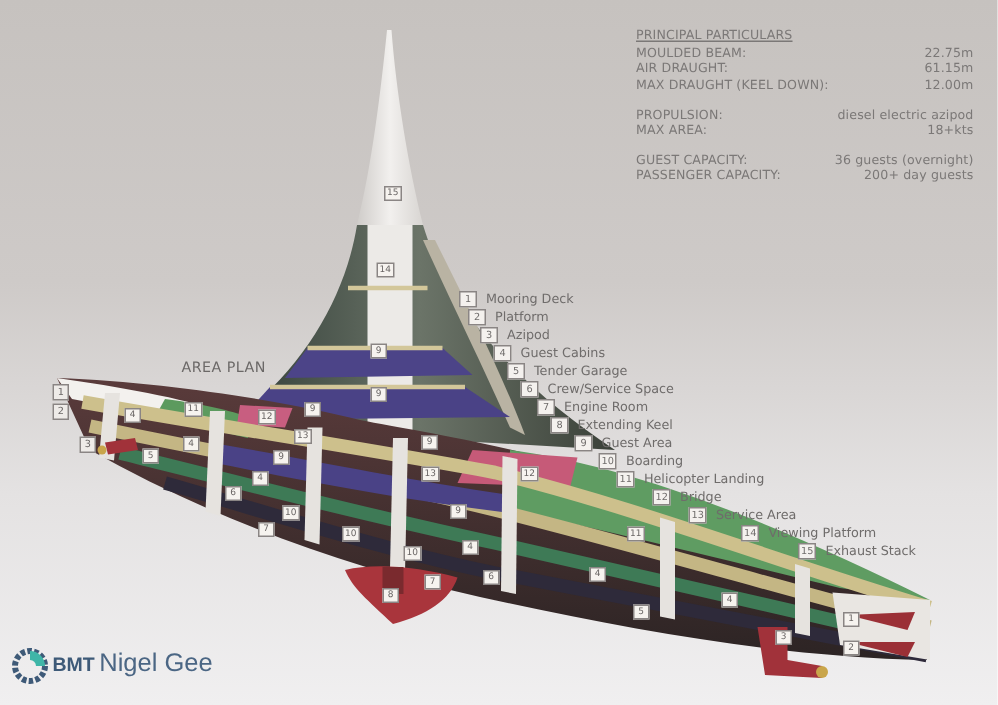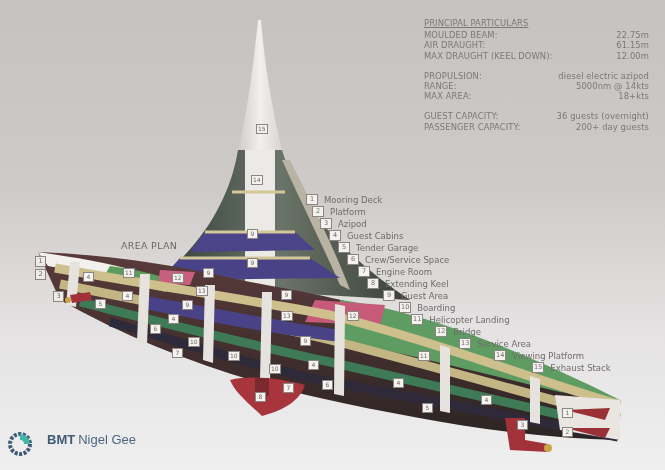--- a/index.html
+++ b/index.html
@@ -29,22 +29,22 @@
   }
   .area-plan {
     position:absolute; left:121px; top:240px; font-size:9.5px; color:#6b6867; letter-spacing:0.3px;
   }
   .tag {
     position:absolute; border:1px solid #8a8584; background:#f6f3ef; color:#6a6665;
     font-size:6px; line-height:8px; height:8px; min-width:7px; text-align:center; padding:0 1px;
   }
   .side-tag { position:absolute; border:1px solid #8a8584; background:#eeebe8; color:#6a6665; font-size:6.5px; line-height:9px; height:9px; width:9px; text-align:center; }
   .logo { position:absolute; left:10px; top:432px; display:flex; align-items:center; gap:3px; }
-  .logo .bmt { font-weight:bold; font-size:13px; color:#3e5a78; font-family:"Liberation Sans", sans-serif;margin-left:12px; }
-  .logo .ng { font-size:13px; color:#4b6684; font-family:"Liberation Sans", sans-serif; }
+  .logo .bmt { font-weight:bold; font-size:13px; color:#3e5a78; font-family:"Liberation Sans", sans-serif; }
+  .logo .ng { font-size:17px; color:#4b6684; font-family:"Liberation Sans", sans-serif; }
 </style>
 </head>
 <body>
 
 <div class="stage">
 
   <svg class="ship" viewBox="0 0 665 470">
     <defs>
       <linearGradient id="spire" x1="0" x2="1">
         <stop offset="0" stop-color="#cfccc9"></stop>
@@ -182,24 +182,20 @@
           <span>MAX DRAUGHT (KEEL DOWN):</span>
           <span>12.00m</span>
         </div>
     </div>
     <div class="group">
       <div class="row">
           <span>PROPULSION:</span>
           <span>diesel electric azipod</span>
         </div>
       <div class="row">
-          <span>RANGE:</span>
-          <span>5000nm @ 14kts</span>
-        </div>
-      <div class="row">
           <span>MAX AREA:</span>
           <span>18+kts</span>
         </div>
     </div>
     <div class="group">
       <div class="row">
           <span>GUEST CAPACITY:</span>
           <span>36 guests (overnight)</span>
         </div>
       <div class="row">

